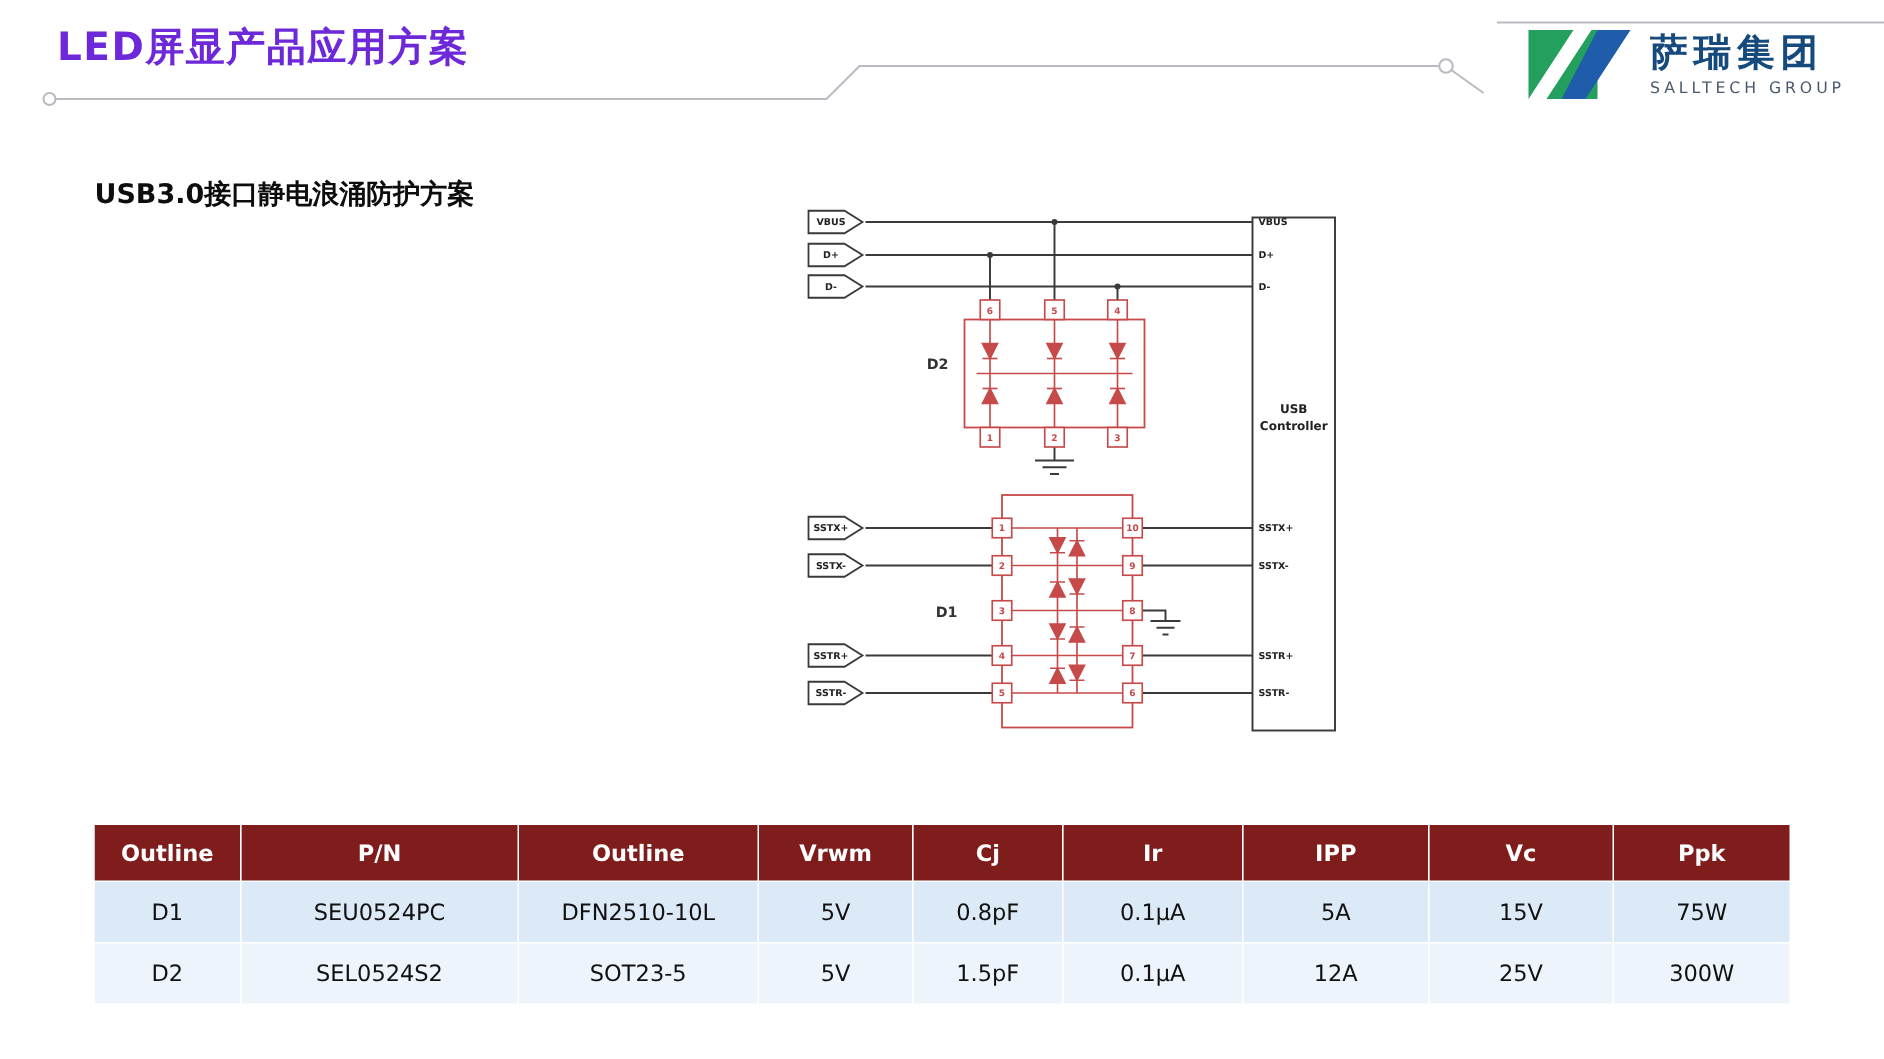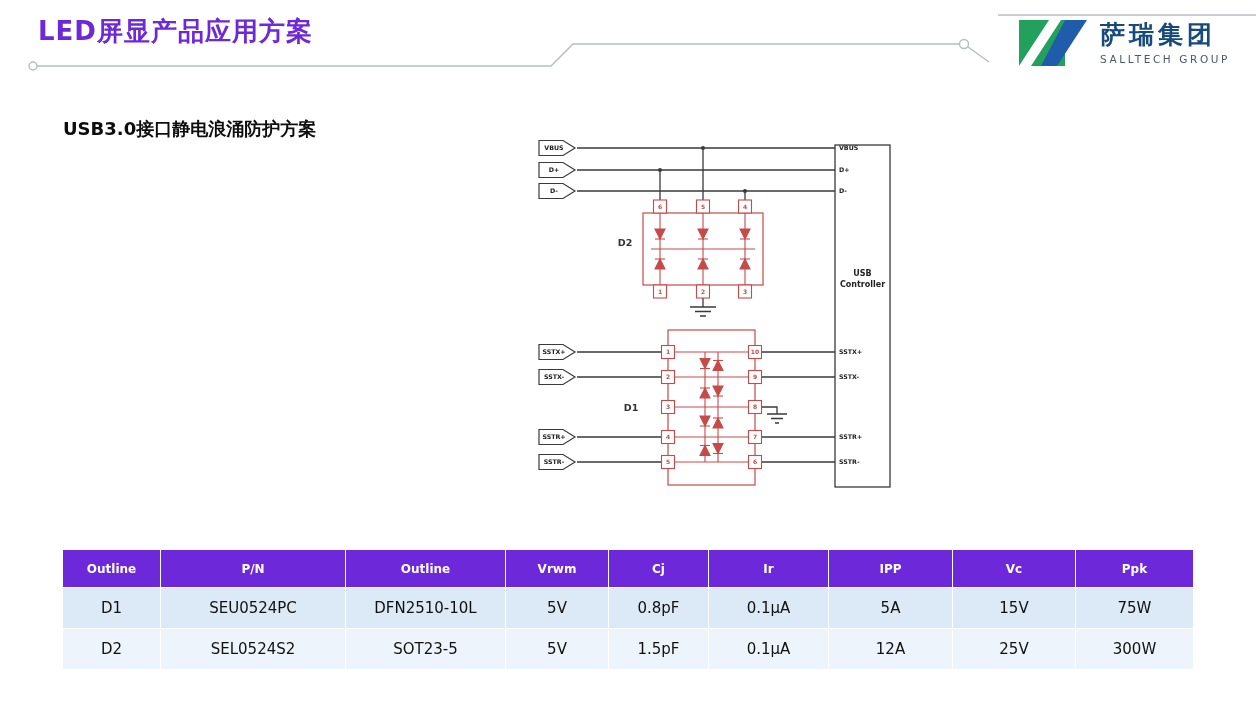--- a/index.html
+++ b/index.html
@@ -15,21 +15,21 @@
   .logo-cn{font-size:25px;font-weight:bold;color:#164A7C;letter-spacing:4px;line-height:1.15;}
   .logo-en{font-size:10.5px;color:#49586B;letter-spacing:2.6px;margin-top:3px;text-align:center;}
   .iec{position:absolute;left:268px;top:253px;font-size:16.5px;line-height:27px;color:#1a1a1a;}
   .circuit{position:absolute;left:530px;top:135px;}
   svg{font-family:inherit;}
   table.parts{
     position:absolute;left:62px;top:549px;width:1131px;
     border-collapse:collapse;table-layout:fixed;text-align:center;
   }
   table.parts th{
-    background:#6d28d9;color:#ffffff;font-weight:bold;font-size:12px;
+    background:#7f1d1d;color:#ffffff;font-weight:bold;font-size:15px;
     height:37px;border:1.5px solid #ffffff;padding:0;
   }
   table.parts td{
     font-size:15px;height:40px;border:1.5px solid #ffffff;padding:0;color:#111;
   }
   table.parts tbody tr.r1{background:#DCE9F6;}
   table.parts tbody tr.r2{background:#EEF4FB;}
 </style>
 </head>
 <body>

